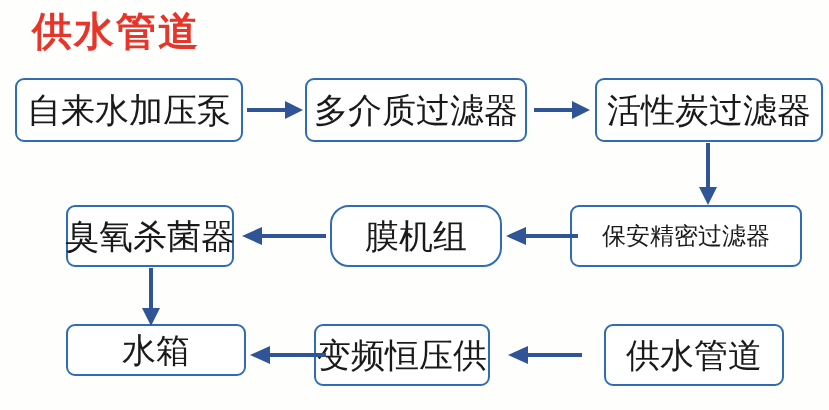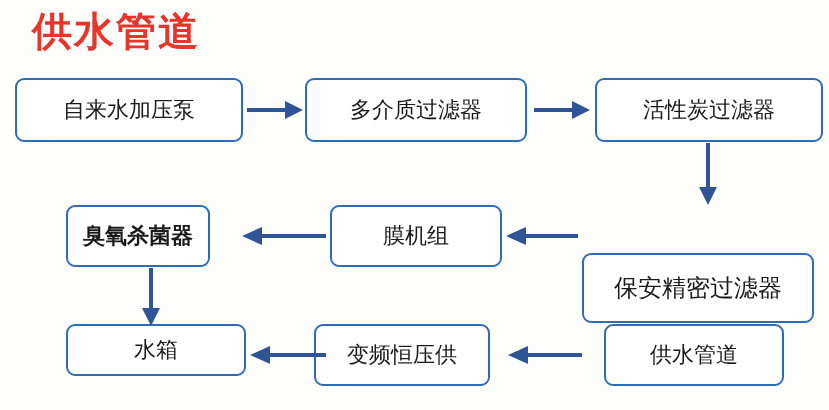--- a/index.html
+++ b/index.html
@@ -29,21 +29,21 @@
   .node {
     position: absolute;
     box-sizing: border-box;
     border: 2px solid #2e6cb5;
     border-radius: 9px;
     background: #ffffff;
     display: flex;
     align-items: center;
     justify-content: center;
     color: #1a1a1a;
-    font-size: 22px;
+    font-size: 34px;
     line-height: 1;
     white-space: nowrap;
   }
   .node.small-text { font-size: 24px; }
   .arrow {
     position: absolute;
     pointer-events: none;
   }
   .arrow svg { display: block; }
 </style>
@@ -59,29 +59,29 @@
   </div>
 
   <div class="node" style="left:595px; top:78px; width:228px; height:64px;">
     <span>活性炭过滤器</span>
   </div>
 
   <div class="node" style="left:305px; top:78px; width:222px; height:64px;">
     <span>多介质过滤器</span>
   </div>
 
-  <div class="node small-text" style="left:582px; top:205px; width:232px; height:70px;margin-top:48px;">
+  <div class="node small-text" style="left:570px; top:205px; width:232px; height:62px;">
     <span>保安精密过滤器</span>
   </div>
 
-  <div class="node" style="left:330px; top:205px; width:172px; height:62px;">
+  <div class="node" style="left:330px; top:205px; width:172px; height:62px;border-radius:19px;">
     <span>膜机组</span>
   </div>
 
-  <div class="node" style="left:66px; top:205px; width:144px; height:62px;font-weight:bold;">
+  <div class="node" style="left:66px; top:205px; width:168px; height:62px;">
     <span>臭氧杀菌器</span>
   </div>
 
   <div class="node" style="left:66px; top:324px; width:180px; height:52px;">
     <span>水箱</span>
   </div>
 
   <div class="node" style="left:314px; top:324px; width:176px; height:62px;">
     <span>变频恒压供</span>
   </div>

